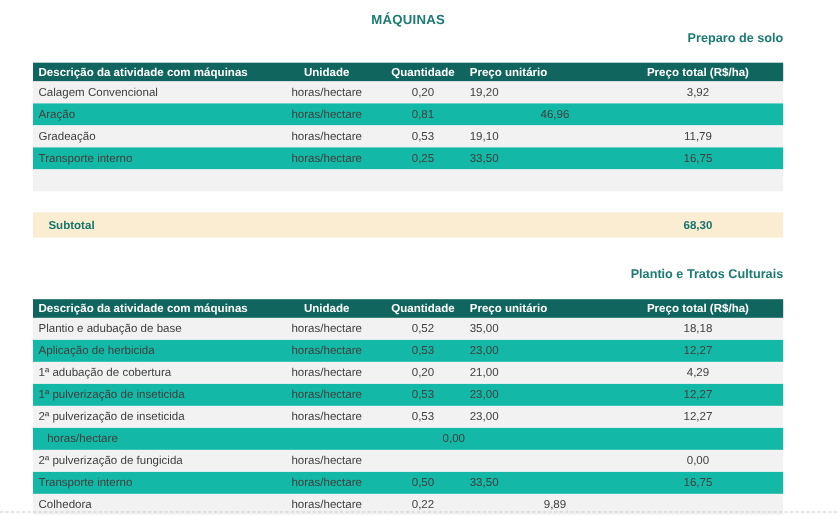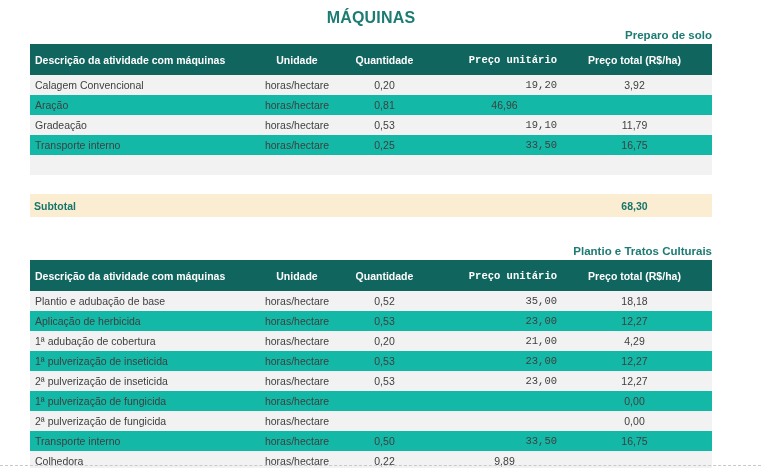--- a/index.html
+++ b/index.html
@@ -16,50 +16,50 @@
   }
   .sheet {
     position: absolute;
     left: 30px;
     top: 10px;
     width: 682px;
   }
   .page-title {
     text-align: center;
     font-weight: bold;
-    font-size: 16px;
+    font-size: 12px;
     line-height: 16px;
     color: var(--title-text, #1c7b72);
     letter-spacing: 0.2px;
   }
   .sec-title {
     text-align: right;
     font-weight: bold;
     font-size: 11.5px;
     line-height: 16px;
     color: var(--title-text, #1c7b72);
     margin-top: 1px;
   }
   .thead {
     display: flex;
     background: var(--header-bg, #10655e);
-    height: 31px;
+    height: 17px;
     align-items: center;
-    margin-top: 1px;
+    margin-top: 14px;
   }
   .thead .c {
     color: var(--header-text, #ffffff);
     font-weight: bold;
     font-size: 10.5px;
     white-space: nowrap;
   }
   .c-desc { width: 222px; padding-left: 5px; box-sizing: border-box; text-align: left; }
   .c-unit { width: 90px;  text-align: center; }
   .c-qty  { width: 85px;  text-align: center; }
-  .c-up   { width: 130px; text-align: right; font-family: Liberation Mono, monospace; }
+  .c-up   { width: 130px; text-align: left; }
   .c-tot  { width: 155px; text-align: center; }
   .trow {
     display: flex;
     height: 20px;
     align-items: center;
     font-size: 10.5px;
     color: var(--cell-text, #404040);
     background: #14b8a6;
   }
   .trow.alt { background: var(--row-alt-bg, #f2f2f2); }
@@ -69,21 +69,21 @@
   .subtotal {
     display: flex;
     height: 23px;
     align-items: center;
     background: var(--subtotal-bg, #fbedd2);
     color: var(--subtotal-text, #17756c);
     font-weight: bold;
     font-size: 10.5px;
     margin-top: 19px;
   }
-  .subtotal .label { flex: 1; padding-left: 4px; }
+  .subtotal .label { flex: 1; padding-left: 14px; }
   .subtotal .value { width: 155px; text-align: center; }
   .page-break {
     position: absolute;
     left: 0;
     right: 0;
     bottom: 2px;
     border-top: 1px dashed #c9c9c9;
   }
 </style>
 </head>
@@ -172,21 +172,20 @@
           <div class="c c-tot">12,27</div>
         </div>
         <div class="trow alt">
           <div class="c c-desc">2ª pulverização de inseticida</div>
           <div class="c c-unit">horas/hectare</div>
           <div class="c c-qty">0,53</div>
           <div class="c c-up">23,00</div>
           <div class="c c-tot">12,27</div>
         </div>
         <div class="trow">
-          <div class="c c-desc">1ª pulverização de fungicida</div>
           <div class="c c-unit">horas/hectare</div>
           <div class="c c-qty"></div>
           <div class="c c-up"></div>
           <div class="c c-tot">0,00</div>
         </div>
         <div class="trow alt">
           <div class="c c-desc">2ª pulverização de fungicida</div>
           <div class="c c-unit">horas/hectare</div>
           <div class="c c-qty"></div>
           <div class="c c-up"></div>

